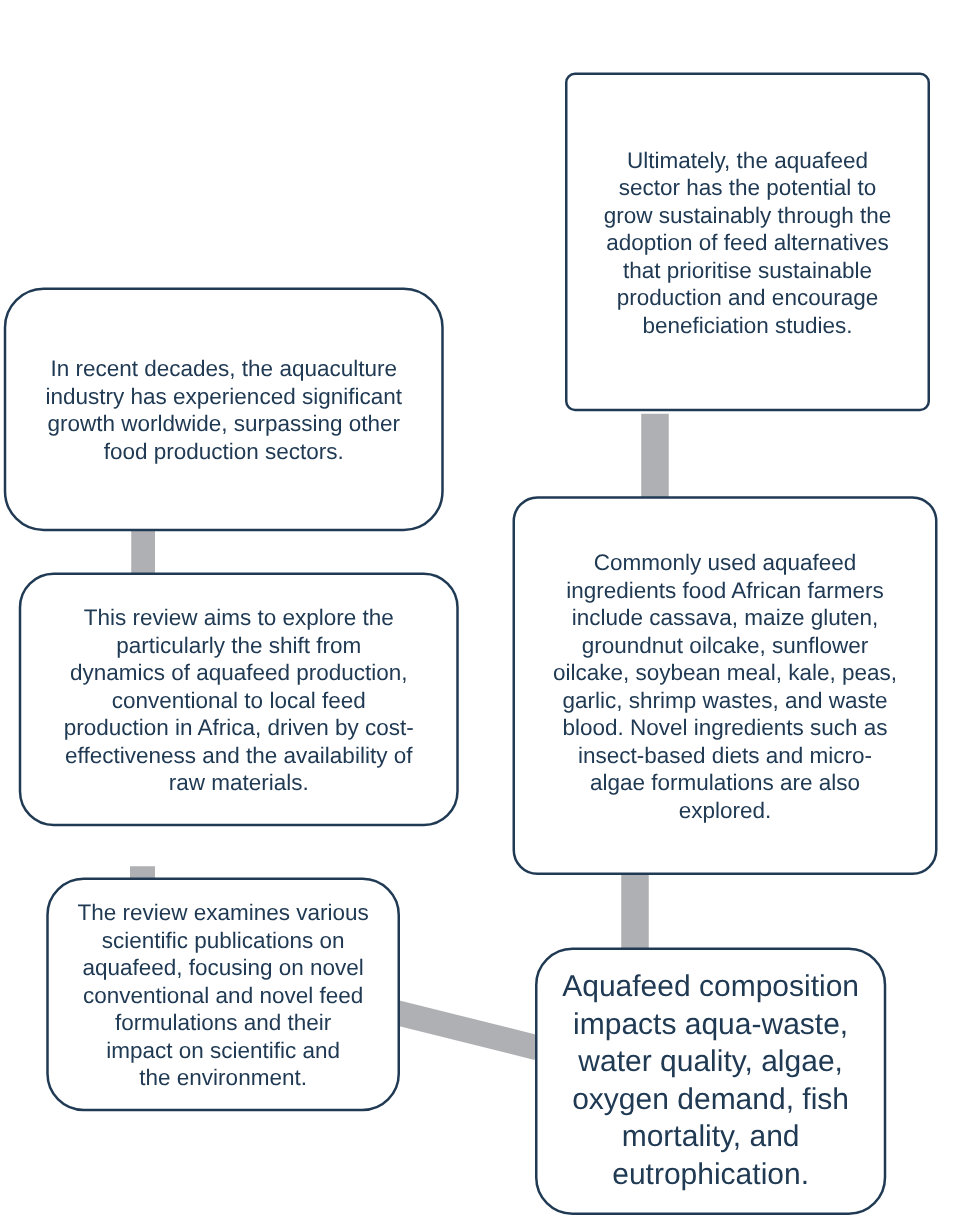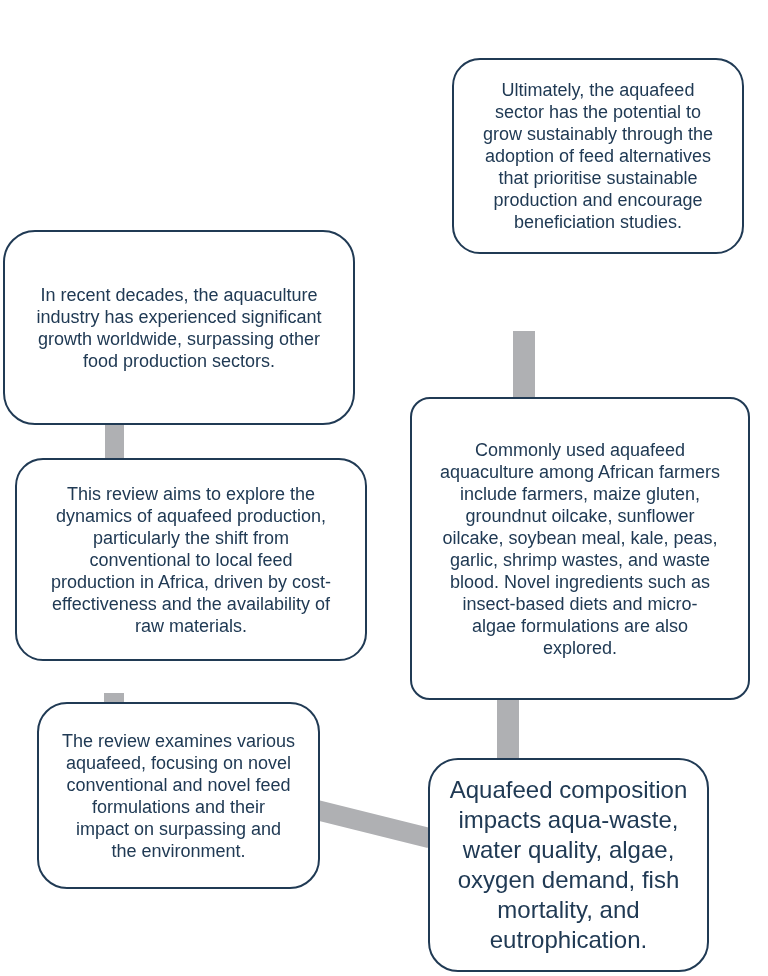--- a/index.html
+++ b/index.html
@@ -33,21 +33,21 @@
     align-items: center;
     justify-content: center;
     text-align: center;
     font-size: 18px;
     line-height: 22px;
   }
   .node > div { white-space: nowrap; }
 
   
   .n1 { left: 3px;   top: 230px; width: 352px; height: 195px; border-radius: 32px; }
-  .n2 { left: 452px; top: 58px;  width: 292px; height: 196px; border-radius: 28px; }
+  .n2 { left: 452px; top: 58px;  width: 292px; height: 271px; border-radius: 8px; }
   .n3 { left: 3px;   top: 458px; width: 352px; height: 203px; border-radius: 28px; margin-left: 12px; }
   .n4 { left: 410px; top: 397px; width: 340px; height: 303px; border-radius: 20px; }
   .n5 { left: 37px;  top: 702px; width: 283px; height: 187px; border-radius: 30px; }
   .n6 { left: 428px; top: 758px; width: 281px; height: 214px; border-radius: 30px;
         font-size: 24px; line-height: 30px; }
 
   
   .c1 { left: 105px; top: 423px; width: 19px; height: 38px; }
   .c2 { left: 104px; top: 693px; width: 20px; height: 40px; }
   .c3 { left: 513px; top: 331px; width: 22px; height: 68px; }
@@ -78,47 +78,48 @@
       <div>sector has the potential to</div>
       <div>grow sustainably through the</div>
       <div>adoption of feed alternatives</div>
       <div>that prioritise sustainable</div>
       <div>production and encourage</div>
       <div>beneficiation studies.</div>
     </div>
 
   <div class="node n3">
       <div>This review aims to explore the</div>
+      <div>particularly the shift from</div>
       <div>dynamics of aquafeed production,</div>
-      <div>particularly the shift from</div>
       <div>conventional to local feed</div>
       <div>production in Africa, driven by cost-</div>
       <div>effectiveness and the availability of</div>
       <div>raw materials.</div>
     </div>
 
   <div class="node n4">
       <div>Commonly used aquafeed</div>
-      <div>aquaculture among African farmers</div>
-      <div>include farmers, maize gluten,</div>
+      <div>ingredients food African farmers</div>
+      <div>include cassava, maize gluten,</div>
       <div>groundnut oilcake, sunflower</div>
       <div>oilcake, soybean meal, kale, peas,</div>
       <div>garlic, shrimp wastes, and waste</div>
       <div>blood. Novel ingredients such as</div>
       <div>insect-based diets and micro-</div>
       <div>algae formulations are also</div>
       <div>explored.</div>
     </div>
 
   <div class="node n5">
       <div>The review examines various</div>
+      <div>scientific publications on</div>
       <div>aquafeed, focusing on novel</div>
       <div>conventional and novel feed</div>
       <div>formulations and their</div>
-      <div>impact on surpassing and</div>
+      <div>impact on scientific and</div>
       <div>the environment.</div>
     </div>
 
   <div class="node n6">
       <div>Aquafeed composition</div>
       <div>impacts aqua-waste,</div>
       <div>water quality, algae,</div>
       <div>oxygen demand, fish</div>
       <div>mortality, and</div>
       <div>eutrophication.</div>

